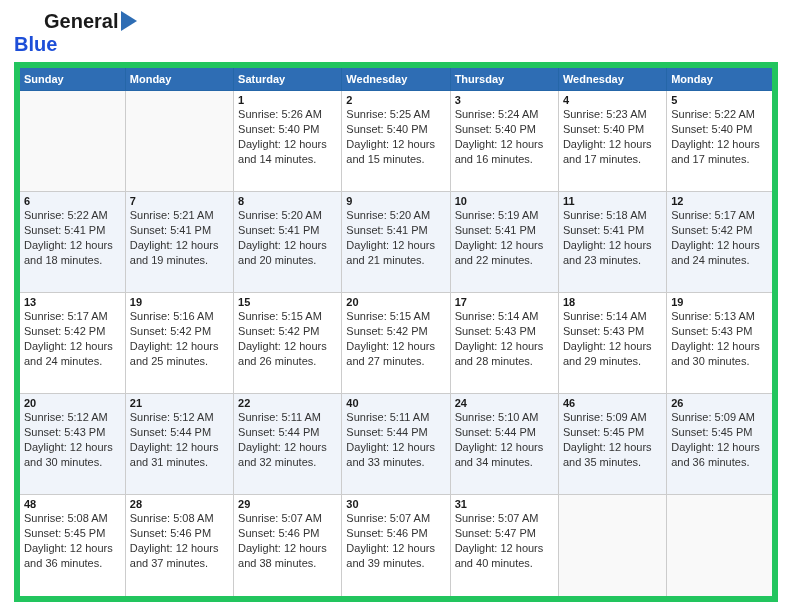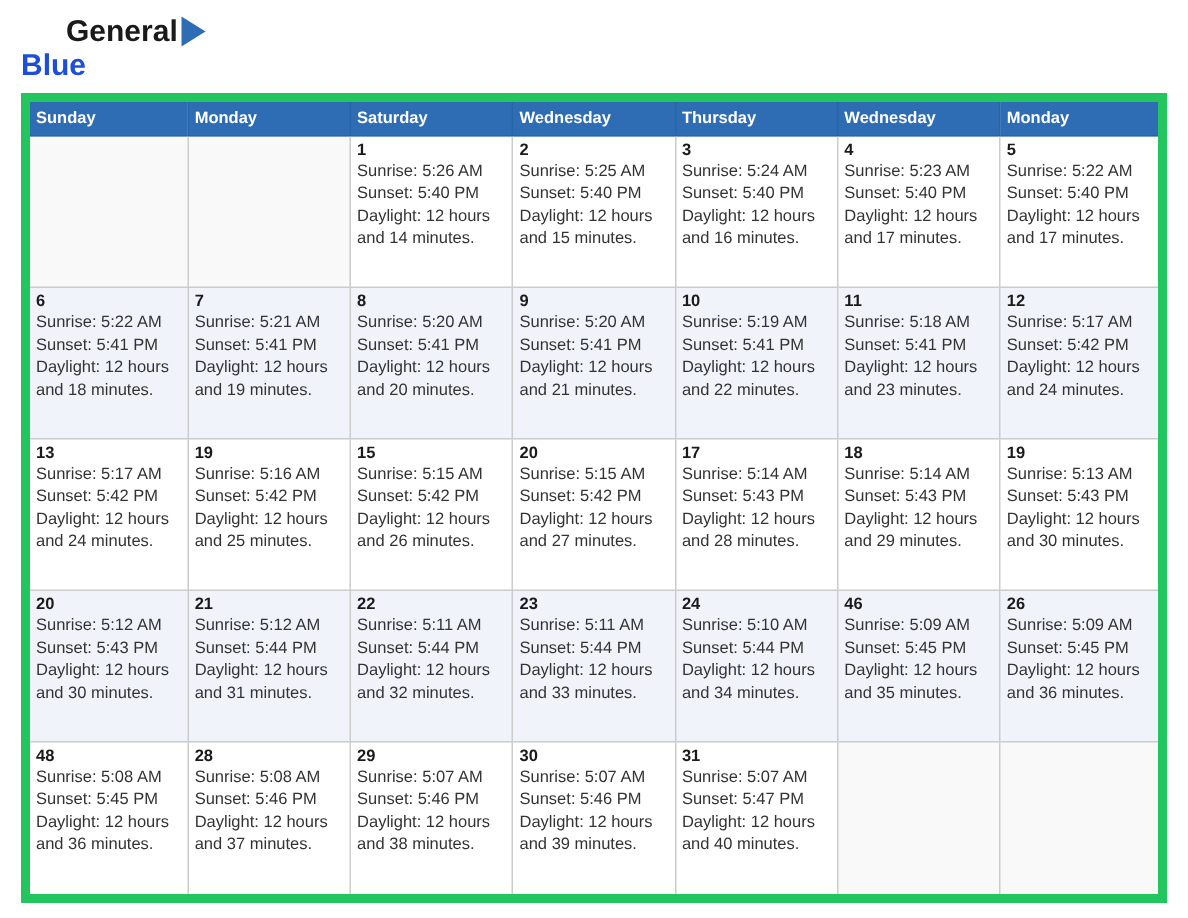--- a/index.html
+++ b/index.html
@@ -212,21 +212,21 @@
           </td>
           <td>
             <span class="day-num">21</span>
             <div class="day-info">Sunrise: 5:12 AM<br>Sunset: 5:44 PM<br>Daylight: 12 hours<br>and 31 minutes.</div>
           </td>
           <td>
             <span class="day-num">22</span>
             <div class="day-info">Sunrise: 5:11 AM<br>Sunset: 5:44 PM<br>Daylight: 12 hours<br>and 32 minutes.</div>
           </td>
           <td>
-            <span class="day-num">23</span>
+            <span class="day-num">40</span>
             <div class="day-info">Sunrise: 5:11 AM<br>Sunset: 5:44 PM<br>Daylight: 12 hours<br>and 33 minutes.</div>
           </td>
           <td>
             <span class="day-num">24</span>
             <div class="day-info">Sunrise: 5:10 AM<br>Sunset: 5:44 PM<br>Daylight: 12 hours<br>and 34 minutes.</div>
           </td>
           <td>
             <span class="day-num">46</span>
             <div class="day-info">Sunrise: 5:09 AM<br>Sunset: 5:45 PM<br>Daylight: 12 hours<br>and 35 minutes.</div>
           </td>

